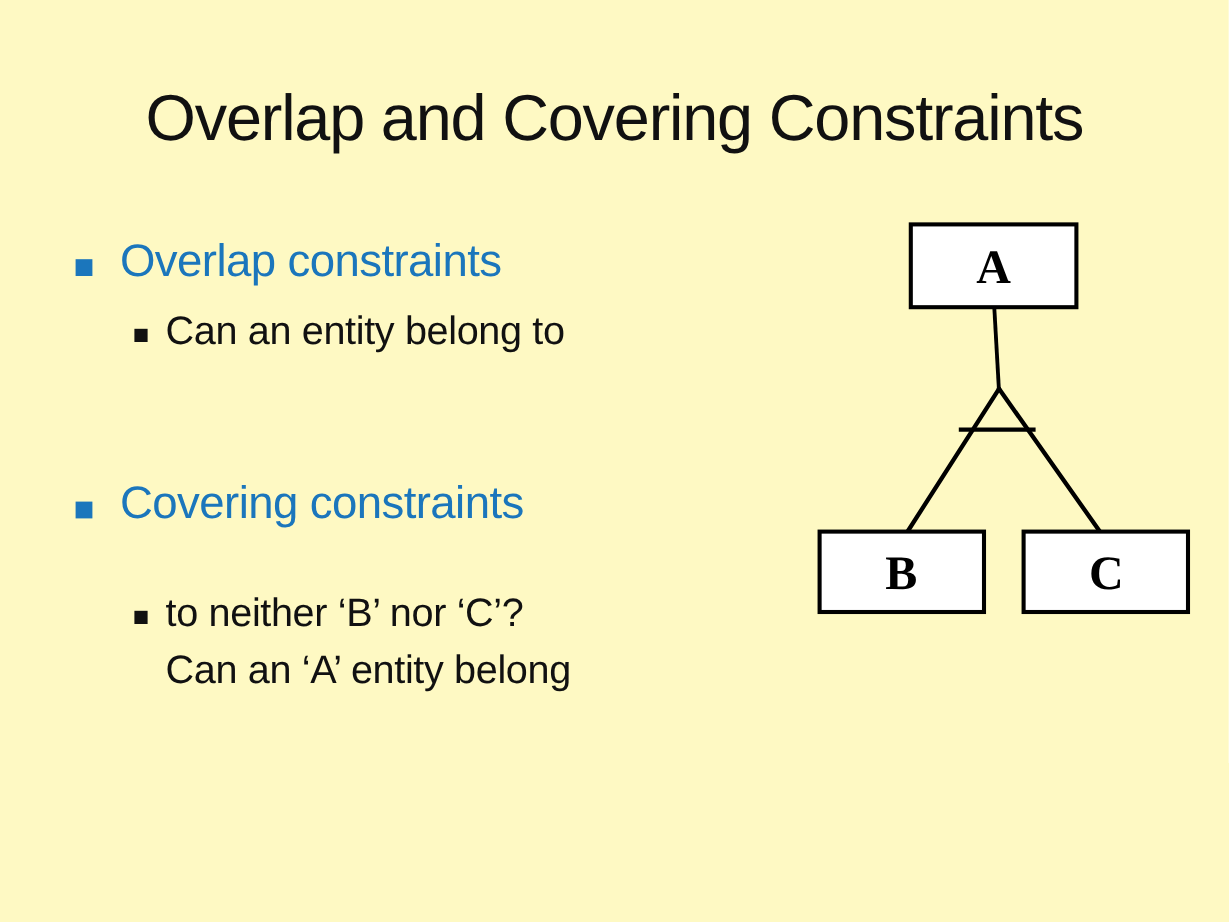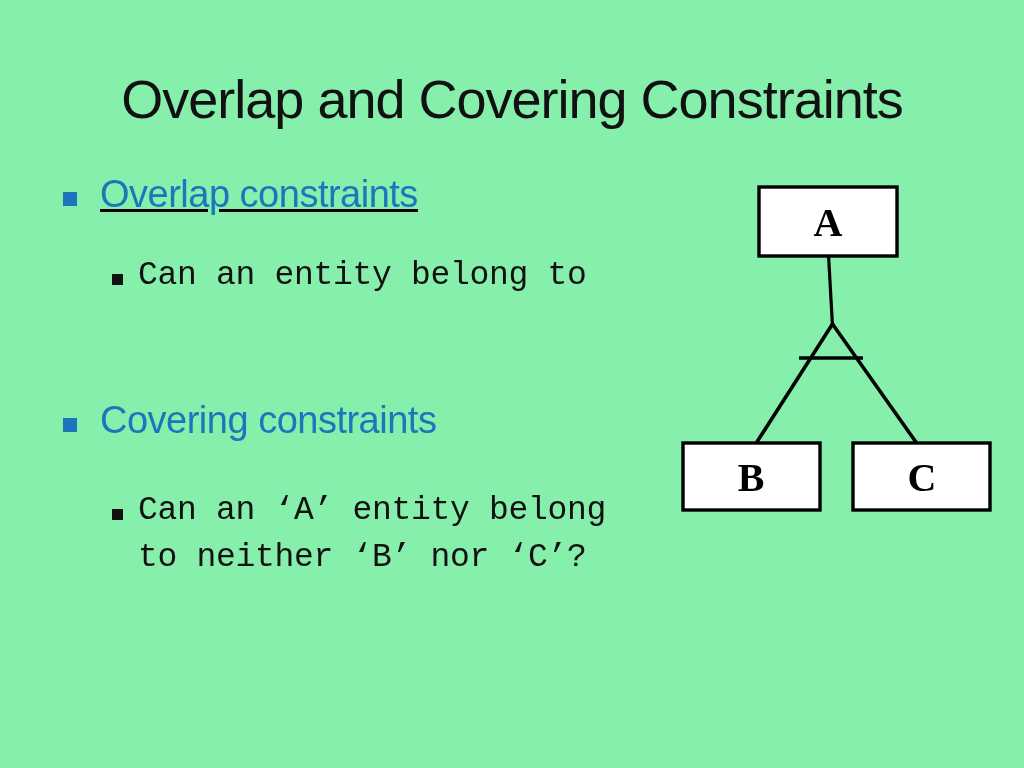--- a/index.html
+++ b/index.html
@@ -4,21 +4,21 @@
 <style>
   html, body {
     margin: 0;
     padding: 0;
     background: #ffffff;
   }
   .slide {
     position: relative;
     width: 1024px;
     height: 768px;
-    background: #86efac;
+    background: #fef9c3;
     overflow: hidden;
     font-family: "Liberation Sans", sans-serif;
   }
   .slide-title {
     position: absolute;
     top: 70px;
     left: 0;
     width: 100%;
     margin: 0;
     text-align: center;
@@ -27,21 +27,21 @@
     letter-spacing: -1px;
     line-height: 1.1;
     color: var(--body-text, #111111);
     font-family: "Liberation Sans", sans-serif;
   }
   .bullet-row {
     position: absolute;
     display: flex;
     align-items: flex-start;
   }
-  .row-h1 { left: 63px; top: 172px; text-decoration: underline; }
+  .row-h1 { left: 63px; top: 196px; }
   .row-s1 { left: 112px; top: 252px; }
   .row-h2 { left: 63px; top: 398px; }
   .row-s2 { left: 112px; top: 487px; }
   .bullet-sq {
     flex: 0 0 auto;
     width: 14px;
     height: 14px;
     margin-top: 20px;
     margin-right: 23px;
     background: var(--accent-blue, #1B76BC);
@@ -60,21 +60,21 @@
     margin-top: 22px;
     margin-right: 15px;
     background: var(--body-text, #111111);
   }
   .sub-text {
     font-size: 33px;
     line-height: 47px;
     letter-spacing: -0.3px;
     color: var(--body-text, #111111);
   }
-  .sub-line { display: block; white-space: nowrap; font-family: Liberation Mono, monospace; }
+  .sub-line { display: block; white-space: nowrap; }
   .diagram-svg {
     position: absolute;
     left: 0;
     top: 0;
     width: 1024px;
     height: 768px;
   }
   .diagram-svg text {
     font-family: "Liberation Serif", "DejaVu Serif", serif;
     font-weight: bold;
@@ -102,22 +102,22 @@
   </div>
 
   <div class="bullet-row row-h2">
     <span class="bullet-sq"></span>
     <span class="heading-text">Covering constraints</span>
   </div>
 
   <div class="bullet-row row-s2">
     <span class="sub-sq"></span>
     <span class="sub-text">
+      <span class="sub-line">to neither ‘B’ nor ‘C’?</span>
       <span class="sub-line">Can an ‘A’ entity belong</span>
-      <span class="sub-line">to neither ‘B’ nor ‘C’?</span>
     </span>
   </div>
 
   <svg class="diagram-svg" viewBox="0 0 1024 768" xmlns="http://www.w3.org/2000/svg">
 
     <line x1="828.5" y1="255" x2="832.5" y2="326" stroke="#000000" stroke-width="3.2"></line>
     <line x1="832.5" y1="324" x2="755" y2="445" stroke="#000000" stroke-width="3.6" stroke-linecap="round"></line>
     <line x1="832.5" y1="324" x2="918" y2="445" stroke="#000000" stroke-width="3.6" stroke-linecap="round"></line>
     <line x1="799" y1="358" x2="863" y2="358" stroke="#000000" stroke-width="3.4"></line>
 

